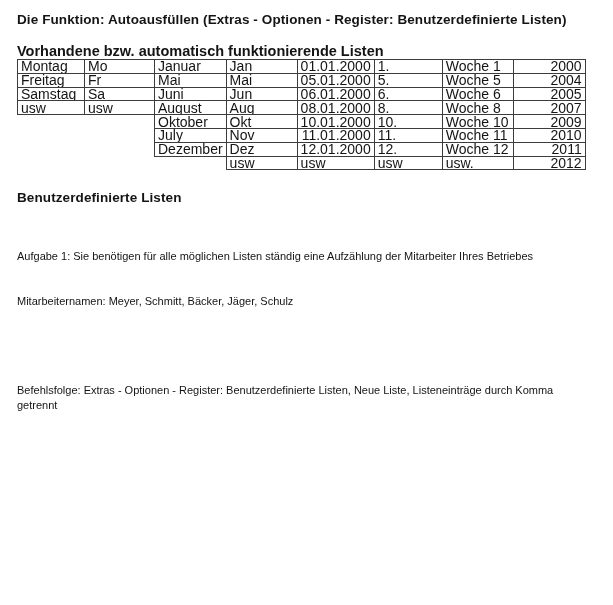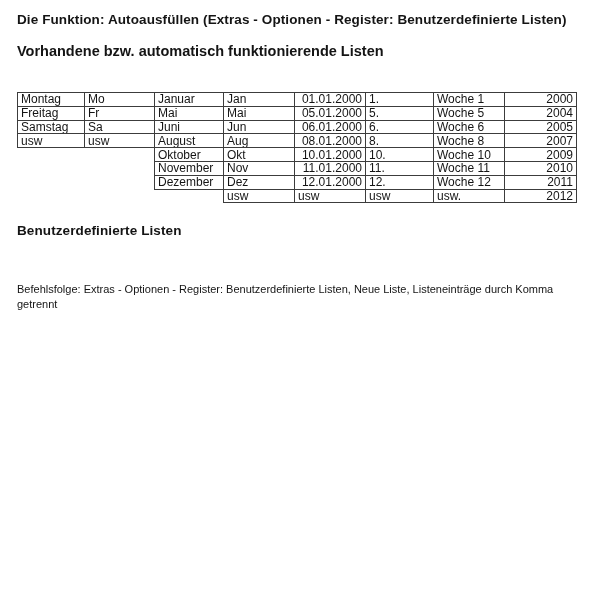--- a/index.html
+++ b/index.html
@@ -27,22 +27,22 @@
   .para{
     font-size:11px;
     line-height:15px;
     margin:14px 0 0 0;
     white-space:pre-wrap;
   }
   .para .line{white-space:pre-wrap;}
   table.autofill{
     border-collapse:collapse;
     table-layout:fixed;
-    margin-top:33px;
-    font-size:12px;
+    margin-top:0;
+    font-size:14px;
   }
   table.autofill td{
     border:1px solid #3c3c3c;
     padding:0 3px;
     height:12.8px;
     line-height:12px;
     white-space:nowrap;
     overflow:hidden;
     text-align:left;
   }
@@ -123,21 +123,21 @@
           <td>Oktober</td>
           <td>Okt</td>
           <td class="num">10.01.2000</td>
           <td>10.</td>
           <td>Woche 10</td>
           <td class="num">2009</td>
         </tr>
         <tr>
           <td class="absent"></td>
           <td class="absent"></td>
-          <td>November</td>
+          <td>July</td>
           <td>Nov</td>
           <td class="num">11.01.2000</td>
           <td>11.</td>
           <td>Woche 11</td>
           <td class="num">2010</td>
         </tr>
         <tr>
           <td class="absent"></td>
           <td class="absent"></td>
           <td>Dezember</td>
@@ -155,20 +155,24 @@
           <td>usw</td>
           <td>usw</td>
           <td>usw.</td>
           <td class="num">2012</td>
         </tr>
       </tbody>
   </table>
 
   <h2 class="section-heading">Benutzerdefinierte Listen</h2>
 
+  <div class="para">
+    <div class="line">Aufgabe 1: Sie benötigen für alle möglichen Listen ständig eine Aufzählung der Mitarbeiter Ihres Betriebes</div>
+    <div class="line">Mitarbeiternamen: Meyer, Schmitt, Bäcker, Jäger, Schulz</div>
+  </div>
 
   <div class="para">
     <div class="line">Befehlsfolge: Extras - Optionen - Register: Benutzerdefinierte Listen, Neue Liste, Listeneinträge durch Komma getrennt</div>
     
     
   </div>
 
 </div>
 
 </body></html>

